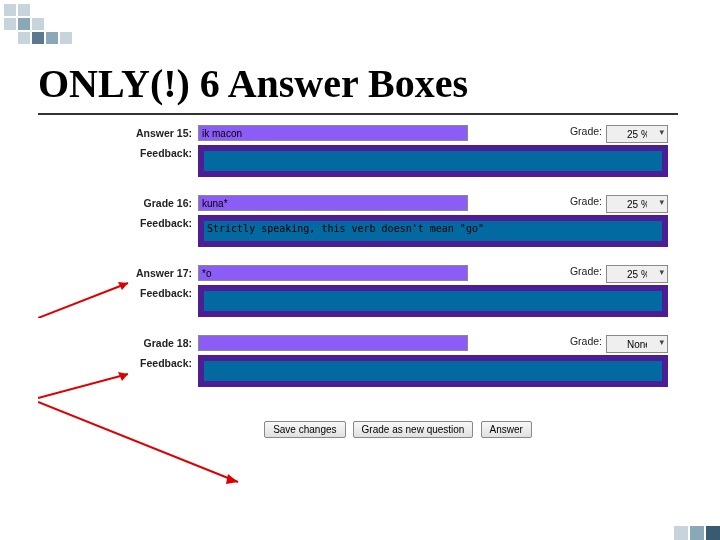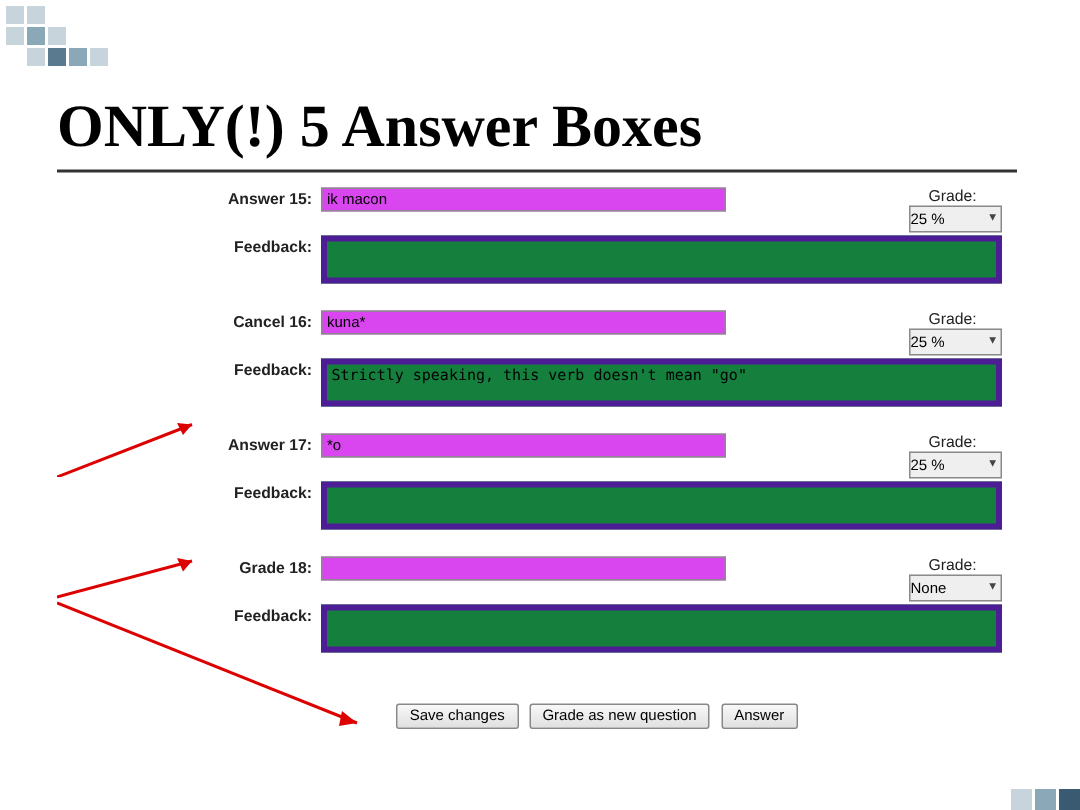--- a/index.html
+++ b/index.html
@@ -38,85 +38,83 @@
     padding-bottom: 6px;
   }
   .form-area {
     position: absolute;
     top: 125px;
     left: 128px;
     width: 540px;
     font-size: 11px;
     color: #333;
   }
-  .answer-block { margin-bottom: 18px; margin-left: 16px; }
+  .answer-block { margin-bottom: 18px; }
   .row {
     display: flex;
     align-items: flex-start;
     margin-bottom: 2px;
   }
   .lbl {
     width: 70px;
     text-align: right;
     font-weight: bold;
     color: #222;
     padding-right: 6px;
     font-size: 10.5px;
     line-height: 16px;
   }
   .answer-input {
     flex: 1;
     max-width: 270px;
     height: 16px;
     border: 1px solid #8a8a8a;
-    background: #d946ef;
+    background: #8b5cf6;
     font-size: 10px;
     padding: 1px 3px;
     font-family: Arial, sans-serif;
   }
   .grade-wrap {
     display: flex;
-    align-items: center;
     margin-left: auto;
-    flex-direction: column;
   }
   .grade-lbl {
     font-size: 10.5px;
     color: #222;
     margin-right: 4px;
   }
   .grade-select {
     width: 62px;
     height: 18px;
     border: 1px solid #8a8a8a;
     background: #efefef;
     font-size: 10px;
-    padding: 0 0;
+    padding: 0 20px;
     appearance: none;
     -webkit-appearance: none;
     position: relative;
   }
   .select-wrap {
     position: relative;
     display: inline-block;
   }
   .select-wrap::after {
     content: "▾";
     position: absolute;
     right: 4px;
     top: 2px;
     font-size: 9px;
     color: #444;
     pointer-events: none;
   }
   .feedback-input {
     flex: 1;
     height: 32px;
-    border: 4px solid #4c1d95;
-    background: #15803d;
+    border: 6px solid #4c1d95;
+    background: #0369a1;
     font-size: 10px;
     padding: 2px 3px;
     font-family: monospace;
     resize: none;
   }
   .buttons-row {
     text-align: center;
     margin-top: 10px;
   }
   .btn {
@@ -162,21 +160,21 @@
     <span></span>
     <span class="off"></span>
     <span class="off"></span>
   <span class="off"></span>
     <span></span>
     <span class="d3"></span>
     <span class="d2"></span>
     <span></span>
 </div>
 
-<h1 class="slide-title">ONLY(!) 5 Answer Boxes</h1>
+<h1 class="slide-title">ONLY(!) 6 Answer Boxes</h1>
 
 <div class="form-area">
 
   <div class="answer-block">
     <div class="row">
       <span class="lbl">Answer 15:</span>
       <input class="answer-input" value="ik macon" style="">
       <div class="grade-wrap">
         <span class="grade-lbl">Grade:</span>
         <span class="select-wrap">
@@ -185,21 +183,21 @@
       </div>
     </div>
     <div class="row">
       <span class="lbl">Feedback:</span>
       <textarea class="feedback-input" style=""></textarea>
     </div>
   </div>
 
   <div class="answer-block">
     <div class="row">
-      <span class="lbl">Cancel 16:</span>
+      <span class="lbl">Grade 16:</span>
       <input class="answer-input" value="kuna*" style="">
       <div class="grade-wrap">
         <span class="grade-lbl">Grade:</span>
         <span class="select-wrap">
           <input class="grade-select" value="25 %" style="">
         </span>
       </div>
     </div>
     <div class="row">
       <span class="lbl">Feedback:</span>

